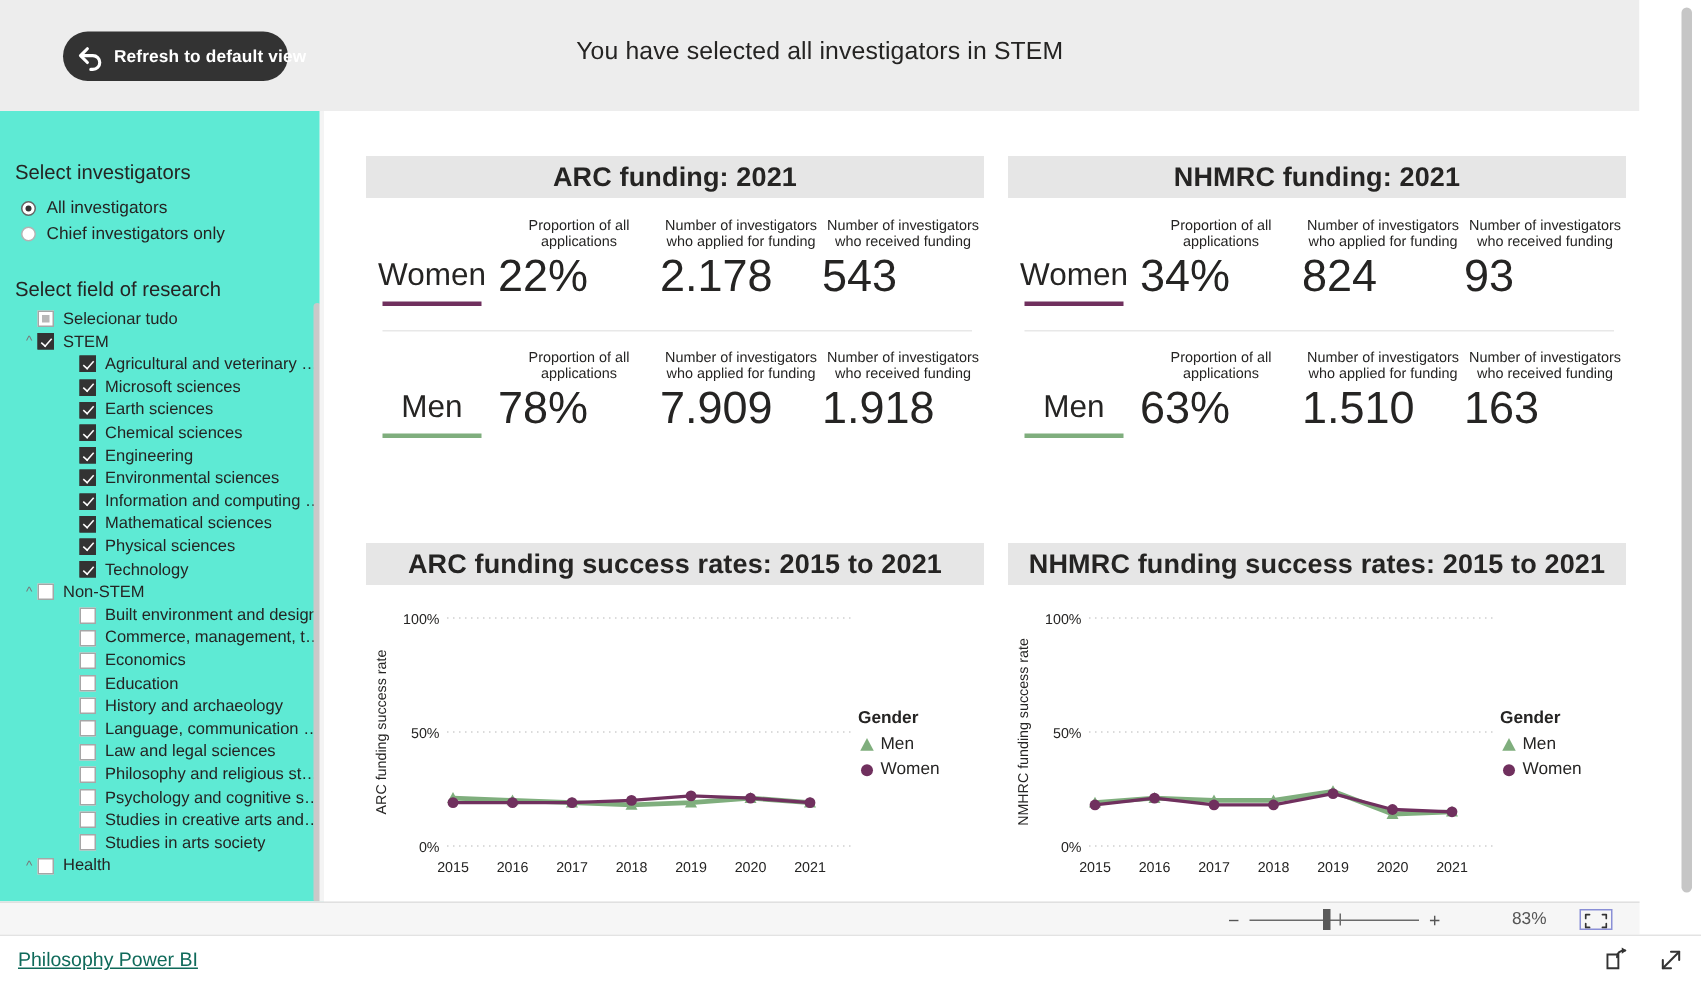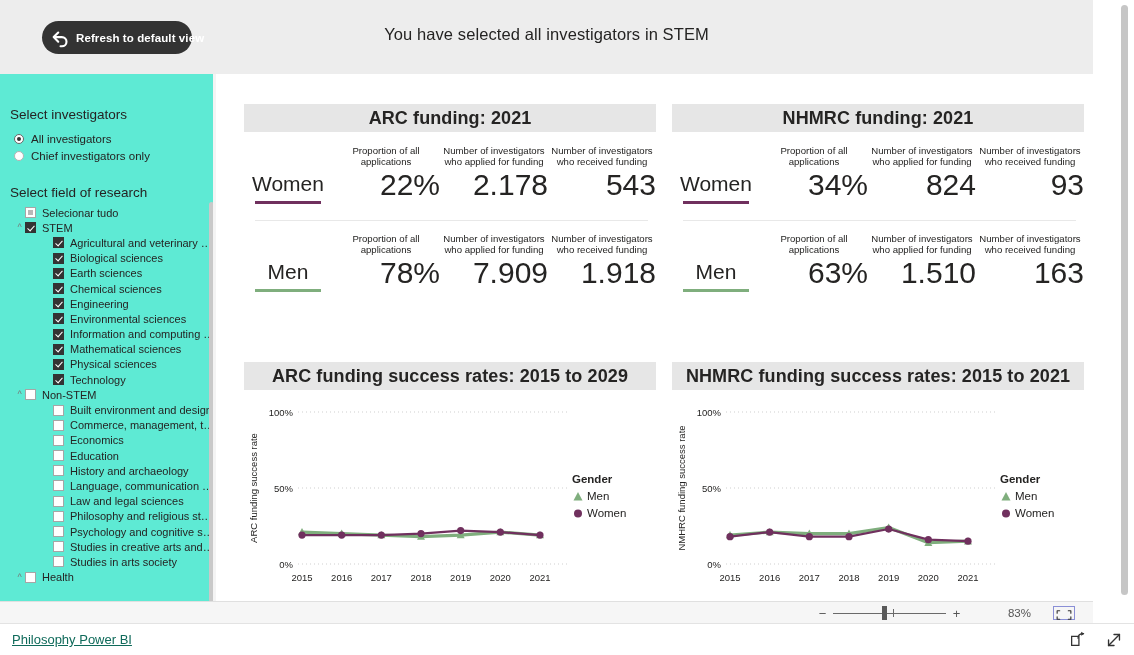--- a/index.html
+++ b/index.html
@@ -126,21 +126,21 @@
   }
   .gender-cell {
     width: 88px; flex: 0 0 88px; position: relative;
     display: flex; flex-direction: column; justify-content: flex-end;
     align-items: center; padding-bottom: 16px;
   }
   .gender-name { font-size: 21px; color: #252423; line-height: 1; }
   .gender-rule { width: 66px; height: 3px; margin-top: 7px; }
   .metric-cell {
     flex: 1 1 0; display: flex; flex-direction: column;
-    align-items: flex-end; justify-content: flex-start; padding-top: 13px;
+    align-items: flex-start; justify-content: flex-start; padding-top: 13px;
   }
   .metric-lbl {
     font-size: 9.6px; color: #252423; text-align: center; line-height: 1.15;
     max-width: 128px;
   }
   .metric-val {
     font-size: 30px; color: #252423; line-height: 1.05; margin-top: 2px;
     font-weight: 400;
   }
 
@@ -255,21 +255,21 @@
           <span class="tree-lbl">STEM</span>
         </div>
         <div class="tree-row ind-2">
           <span class="chev blank">^</span>
           <span class="cbx checked"></span>
           <span class="tree-lbl">Agricultural and veterinary s…</span>
         </div>
         <div class="tree-row ind-2">
           <span class="chev blank">^</span>
           <span class="cbx checked"></span>
-          <span class="tree-lbl">Biological sciences</span>
+          <span class="tree-lbl">Microsoft sciences</span>
         </div>
         <div class="tree-row ind-2">
           <span class="chev blank">^</span>
           <span class="cbx checked"></span>
           <span class="tree-lbl">Earth sciences</span>
         </div>
         <div class="tree-row ind-2">
           <span class="chev blank">^</span>
           <span class="cbx checked"></span>
           <span class="tree-lbl">Chemical sciences</span>
@@ -460,21 +460,21 @@
             <div class="metric-cell">
               <div class="metric-lbl">Number of investigators who received funding</div>
               <div class="metric-val">163</div>
             </div>
           </div>
         </div>
     </div>
 
     <div class="card" style="left:28px; top:288px; width:412px; height:236px;">
       <div class="card-header">
-        <span class="card-header-txt">ARC funding success rates: 2015 to 2029</span>
+        <span class="card-header-txt">ARC funding success rates: 2015 to 2021</span>
       </div>
       <div class="chart-area" id="chart-0">
           <svg class="chart-svg" width="412" height="208">
             <line x1="54" x2="324" y1="174" y2="174" stroke="#cfcfcf" stroke-width="1" stroke-dasharray="1 3"></line>
             <line x1="54" x2="324" y1="98" y2="98" stroke="#cfcfcf" stroke-width="1" stroke-dasharray="1 3"></line>
             <line x1="54" x2="324" y1="22" y2="22" stroke="#cfcfcf" stroke-width="1" stroke-dasharray="1 3"></line>
             <text x="49" y="178" text-anchor="end" font-size="9.5" fill="#252423" font-family="&quot;Liberation Sans&quot;, sans-serif">0%</text>
             <text x="49" y="102" text-anchor="end" font-size="9.5" fill="#252423" font-family="&quot;Liberation Sans&quot;, sans-serif">50%</text>
             <text x="49" y="26" text-anchor="end" font-size="9.5" fill="#252423" font-family="&quot;Liberation Sans&quot;, sans-serif">100%</text>
             <text transform="translate(13,98) rotate(-90)" text-anchor="middle" font-size="9.5" fill="#252423" font-family="&quot;Liberation Sans&quot;, sans-serif">ARC funding success rate</text>

